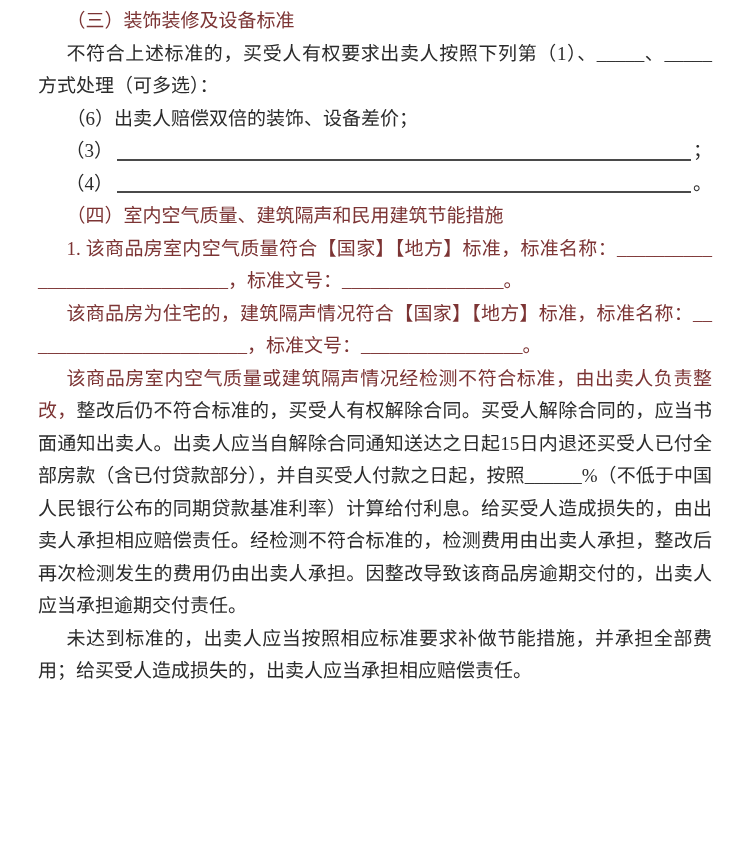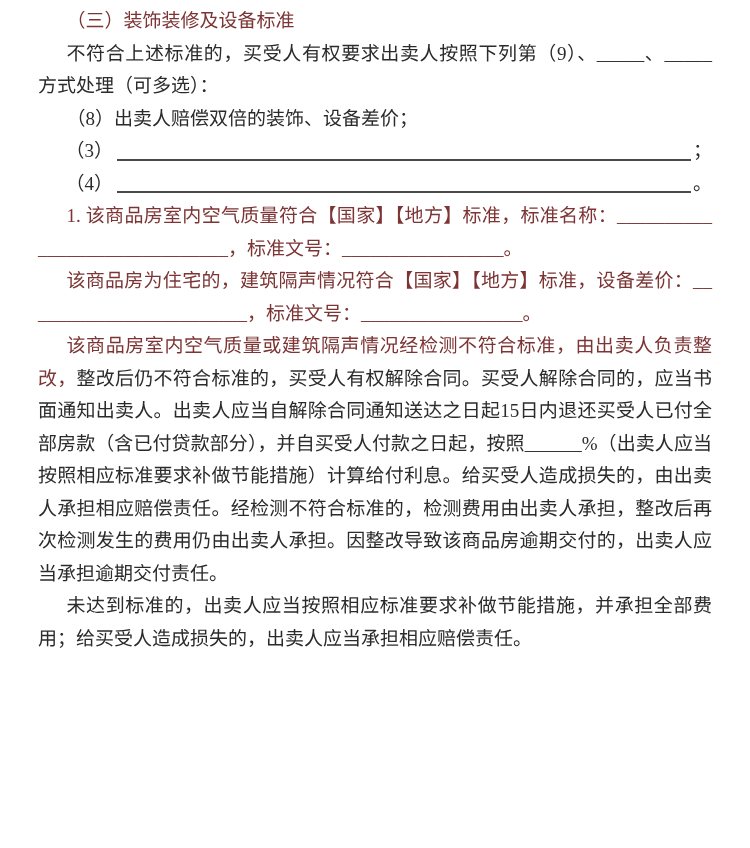--- a/index.html
+++ b/index.html
@@ -39,41 +39,42 @@
   }
 </style>
 </head>
 <body>
 
 <div class="page">
 
   <p class="para red">（三）装饰装修及设备标准</p>
 
 
-  <p class="para">不符合上述标准的，买受人有权要求出卖人按照下列第（9）、_____、_____方式处理（可多选）：</p>
+  <p class="para">不符合上述标准的，买受人有权要求出卖人按照下列第（1）、_____、_____方式处理（可多选）：</p>
 
 
-  <p class="para">（8）出卖人赔偿双倍的装饰、设备差价；</p>
+  <p class="para">（6）出卖人赔偿双倍的装饰、设备差价；</p>
 
   <div class="blank-row">
     <span class="label">（3）</span>
     <span class="fill"></span>
     <span>；</span>
   </div>
 
   <div class="blank-row">
     <span class="label">（4）</span>
     <span class="fill"></span>
     <span>。</span>
   </div>
 
 
+  <p class="para red">（四）室内空气质量、建筑隔声和民用建筑节能措施</p>
 
   <p class="para red">1. 该商品房室内空气质量符合【国家】【地方】标准，标准名称：______________________________，标准文号：_________________。</p>
 
-  <p class="para red">该商品房为住宅的，建筑隔声情况符合【国家】【地方】标准，设备差价：________________________，标准文号：_________________。</p>
+  <p class="para red">该商品房为住宅的，建筑隔声情况符合【国家】【地方】标准，标准名称：________________________，标准文号：_________________。</p>
 
-  <p class="para"><span class="red">该商品房室内空气质量或建筑隔声情况经检测不符合标准，由出卖人负责整改，</span><span>整改后仍不符合标准的，买受人有权解除合同。买受人解除合同的，应当书面通知出卖人。出卖人应当自解除合同通知送达之日起15日内退还买受人已付全部房款（含已付贷款部分），并自买受人付款之日起，按照______%（出卖人应当按照相应标准要求补做节能措施）计算给付利息。给买受人造成损失的，由出卖人承担相应赔偿责任。经检测不符合标准的，检测费用由出卖人承担，整改后再次检测发生的费用仍由出卖人承担。因整改导致该商品房逾期交付的，出卖人应当承担逾期交付责任。</span></p>
+  <p class="para"><span class="red">该商品房室内空气质量或建筑隔声情况经检测不符合标准，由出卖人负责整改，</span><span>整改后仍不符合标准的，买受人有权解除合同。买受人解除合同的，应当书面通知出卖人。出卖人应当自解除合同通知送达之日起15日内退还买受人已付全部房款（含已付贷款部分），并自买受人付款之日起，按照______%（不低于中国人民银行公布的同期贷款基准利率）计算给付利息。给买受人造成损失的，由出卖人承担相应赔偿责任。经检测不符合标准的，检测费用由出卖人承担，整改后再次检测发生的费用仍由出卖人承担。因整改导致该商品房逾期交付的，出卖人应当承担逾期交付责任。</span></p>
 
 
   <p class="para">未达到标准的，出卖人应当按照相应标准要求补做节能措施，并承担全部费用；给买受人造成损失的，出卖人应当承担相应赔偿责任。</p>
 
 </div>
 
 </body></html>

